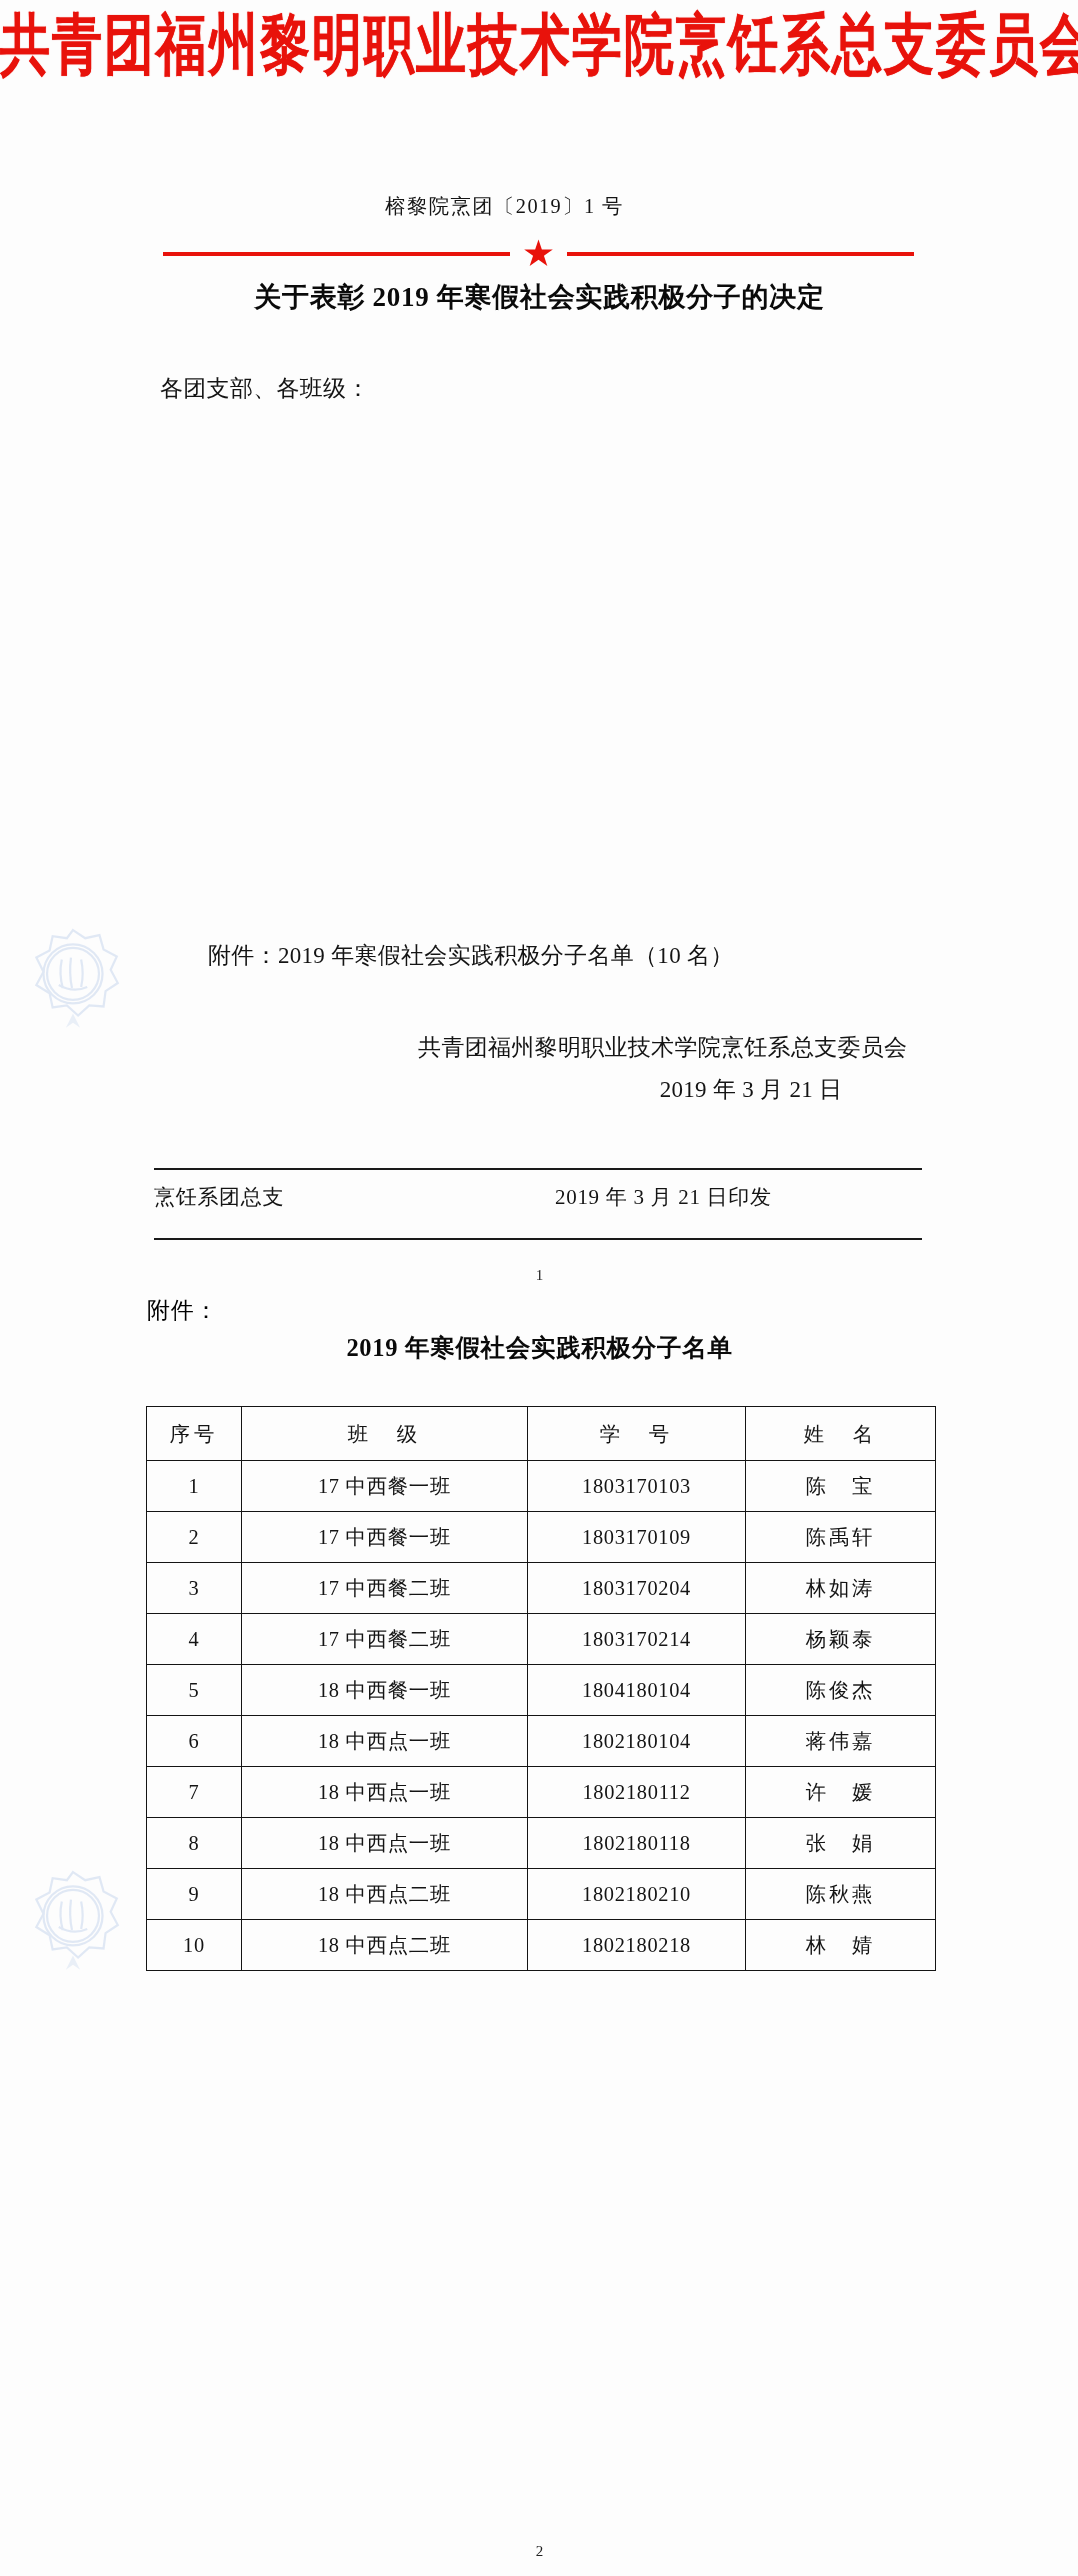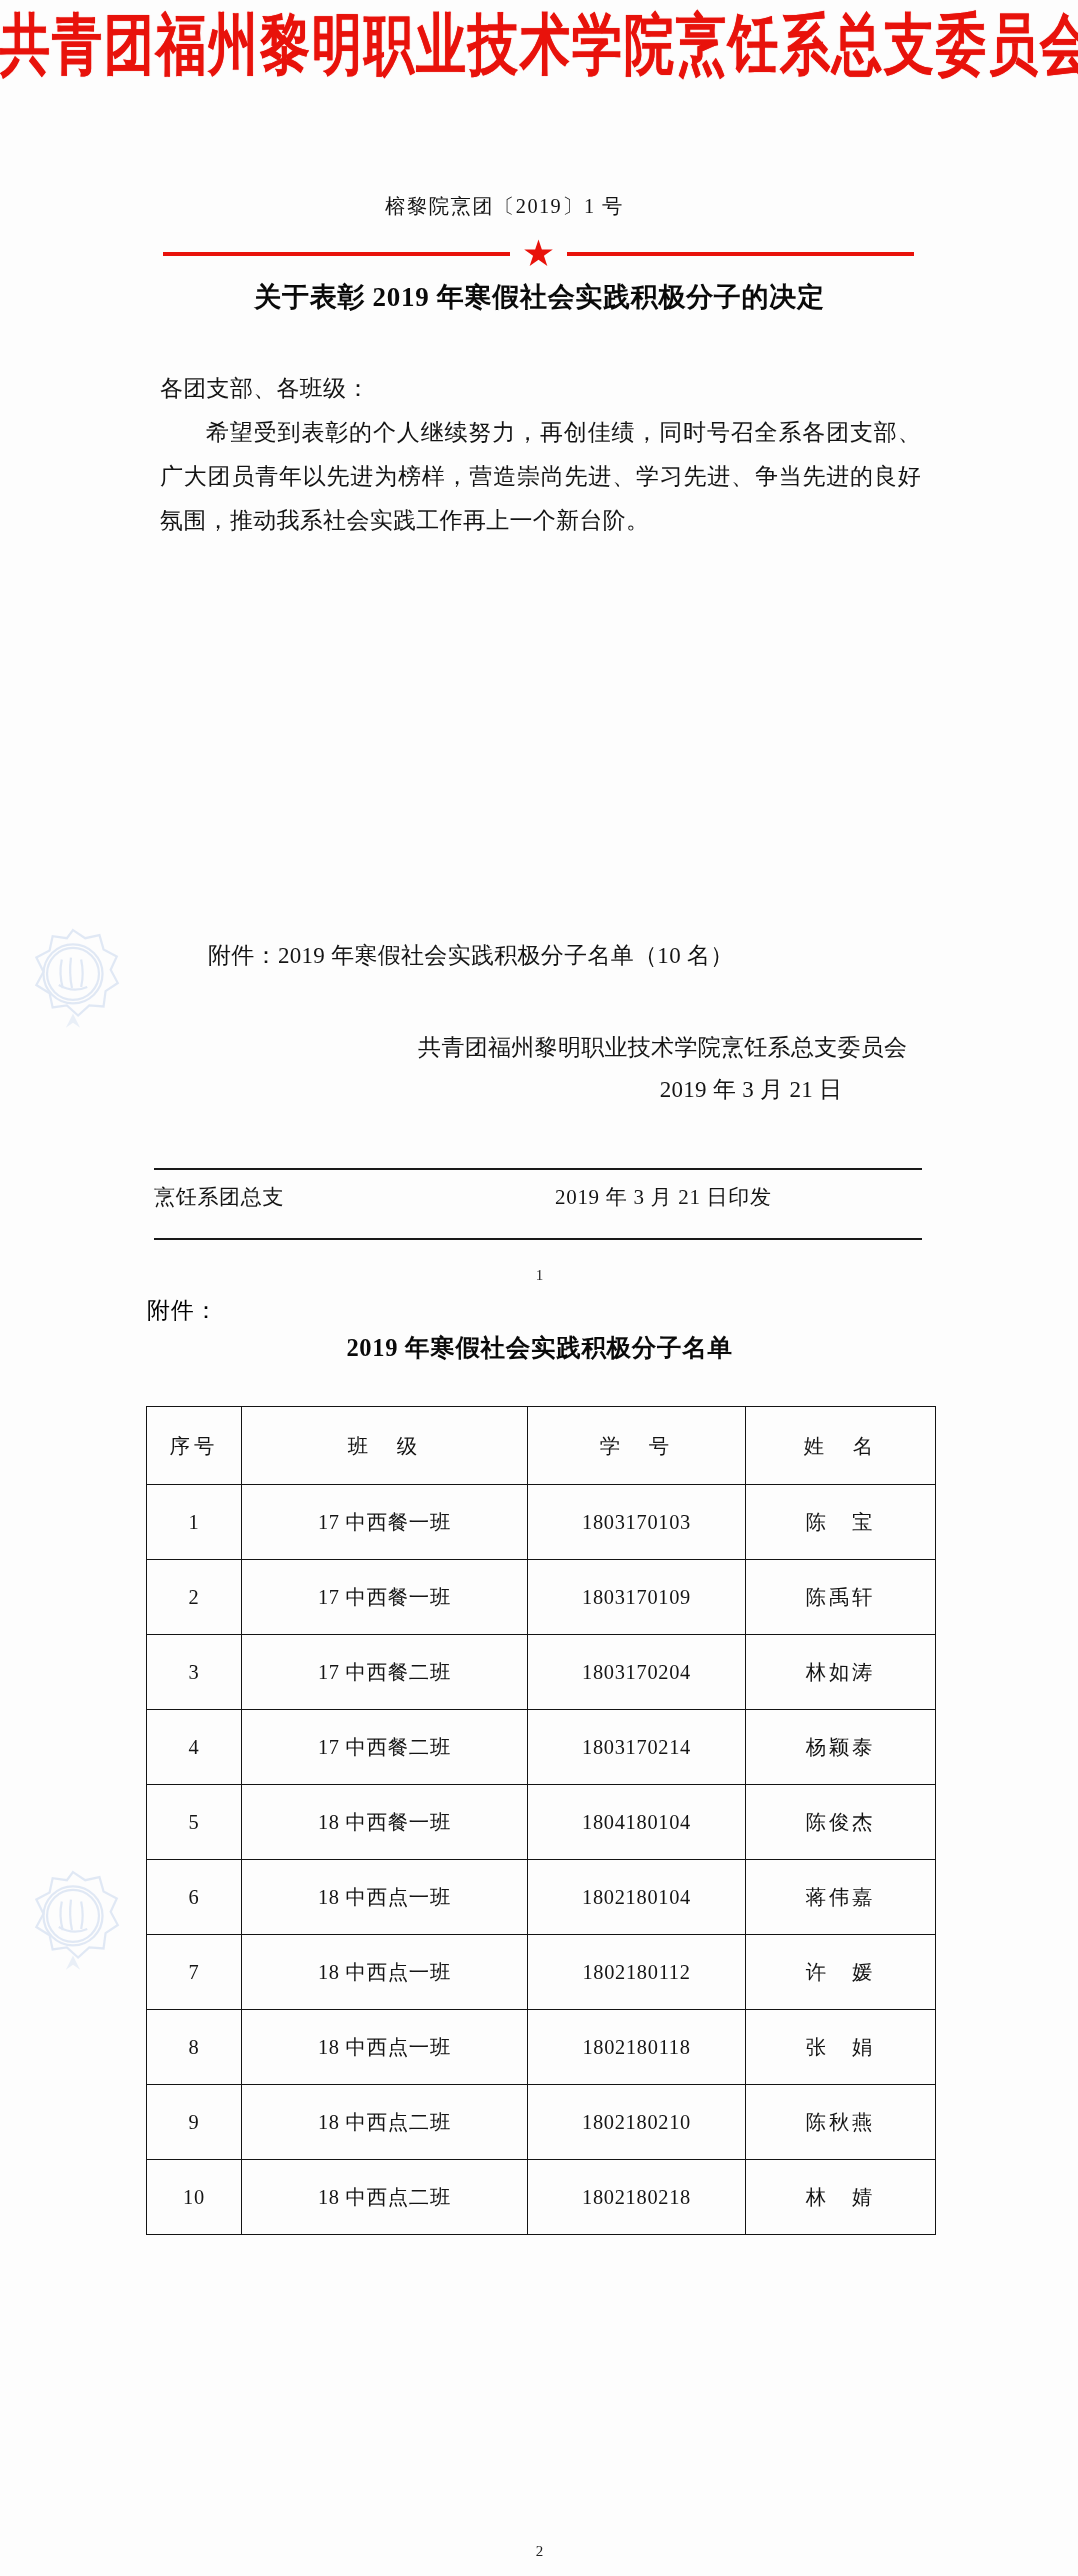--- a/index.html
+++ b/index.html
@@ -237,21 +237,21 @@
   }
   table.roster th,
   table.roster td {
     border: 1.4px solid #141414;
     text-align: center;
     vertical-align: middle;
     font-size: 20.4px;
     letter-spacing: 0.7px;
     color: #141414;
     height: 50px;
-    padding: 12px;
+    padding: 0;
     font-weight: normal;
   }
   table.roster th {
     height: 53px;
     letter-spacing: 4.1px;
   }
   table.roster col.c-idx   { width: 95px; }
   table.roster col.c-class { width: 286px; }
   table.roster col.c-sid   { width: 218px; }
   table.roster col.c-name  { width: 190px; }
@@ -286,21 +286,20 @@
     <span class="star"></span>
     <span class="bar-right"></span>
   </div>
 
   <div class="doc-title-row">
     <span class="doc-title">关于表彰 2019 年寒假社会实践积极分子的决定</span>
   </div>
 
   <div class="body-block">
     <p>各团支部、各班级：</p>
-    <p class="indent">希望受到表彰的个人继续努力，再创佳绩，同时号召全系各团支部、广大团员青年以先进为榜样，营造崇尚先进、学习先进、争当先进的良好氛围，推动我系社会实践工作再上一个新台阶。</p>
   </div>
 
   <div class="attach-note">附件：2019 年寒假社会实践积极分子名单（10 名）</div>
 
   <div class="signature">
     <span class="sig-line">共青团福州黎明职业技术学院烹饪系总支委员会</span>
     <span class="sig-date">2019 年 3 月 21 日</span>
   </div>
 
   <div class="issue-block">

